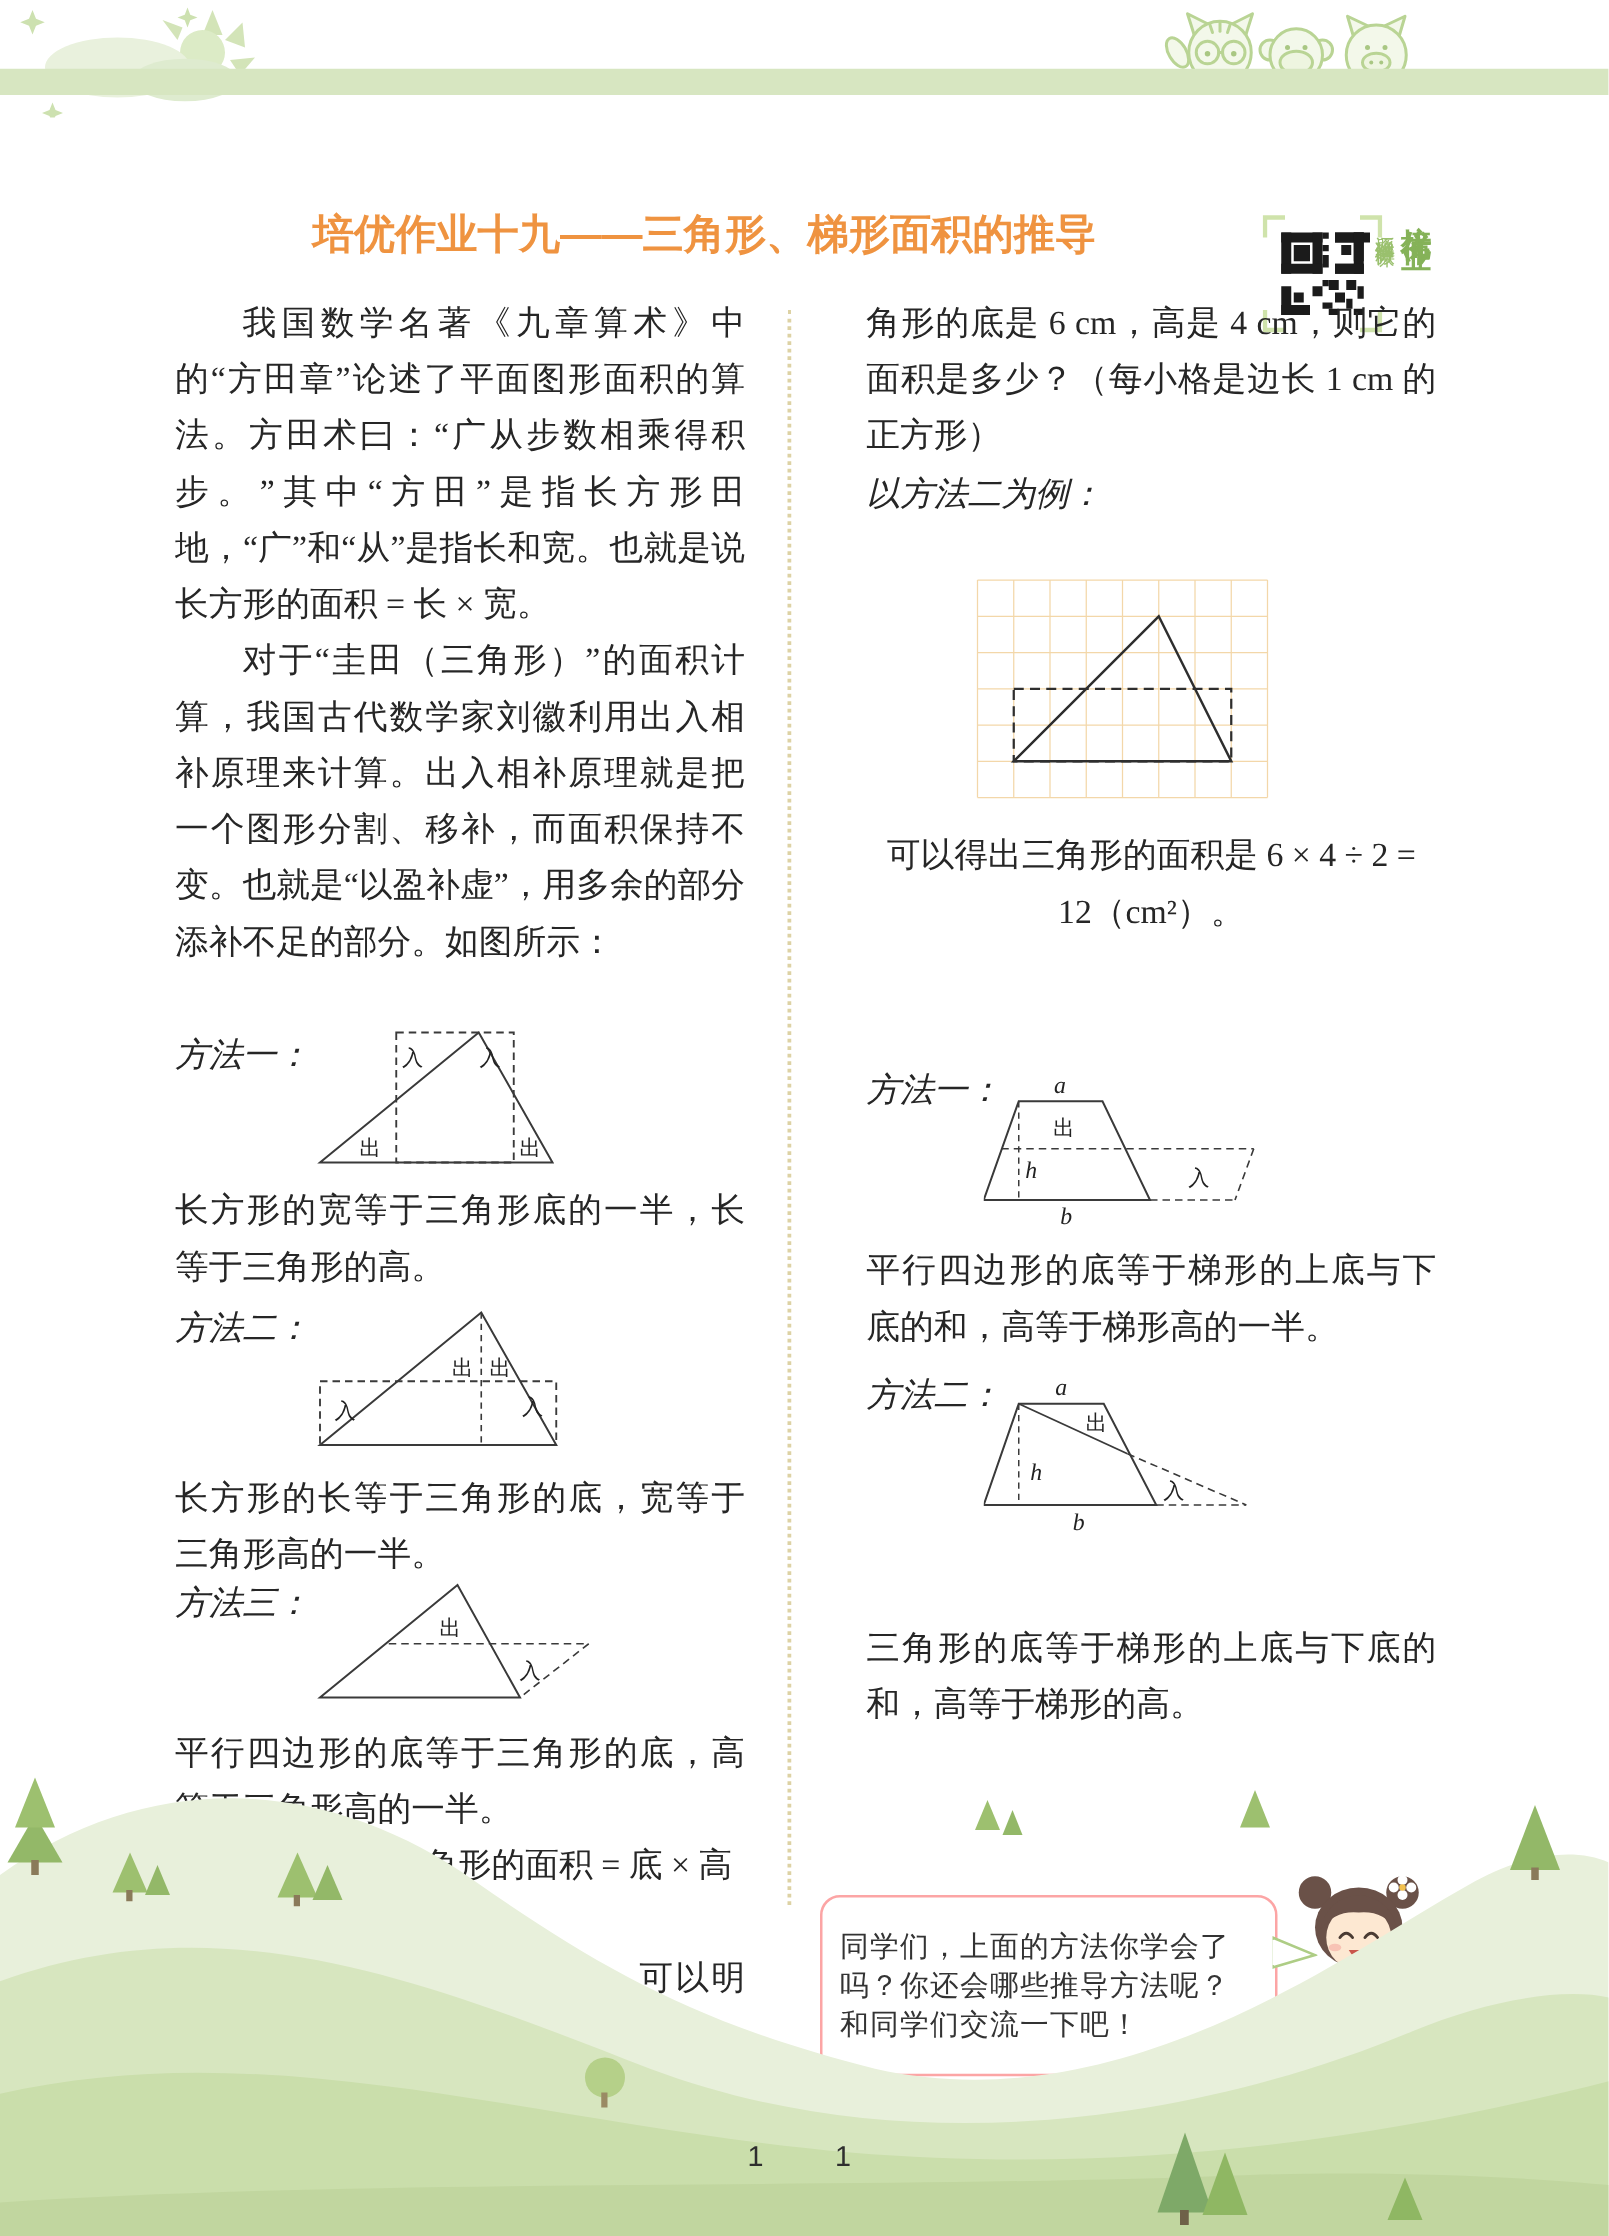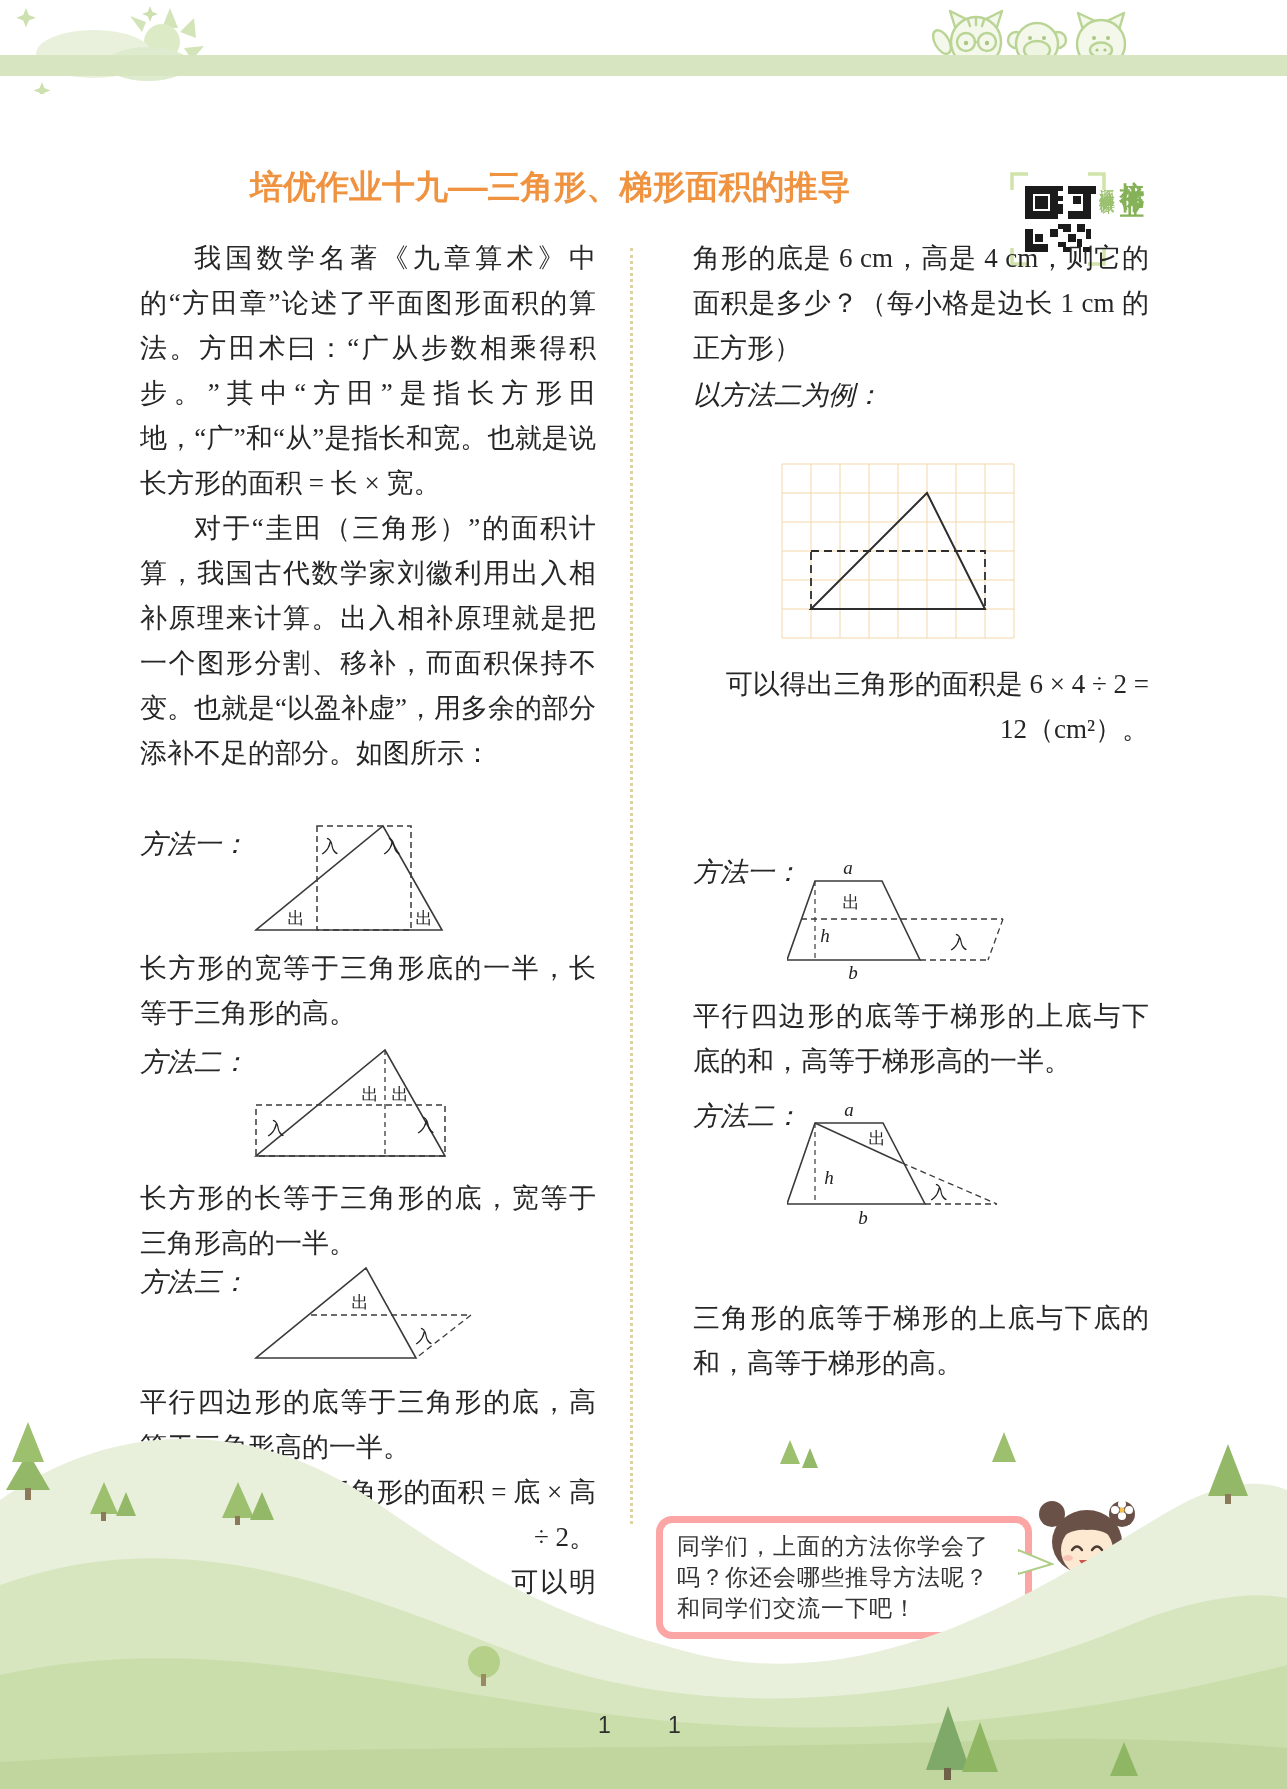--- a/index.html
+++ b/index.html
@@ -2,36 +2,36 @@
 <html><head>
 <meta charset="utf-8">
 <style>
   html,body{margin:0;padding:0;background:#ffffff;}
   .page{position:relative;width:1287px;height:1789px;background:#ffffff;overflow:hidden;
         font-family:"Liberation Serif","DejaVu Serif",serif;color:#262626;}
   .abs{position:absolute;}
   
   .topbar{position:absolute;left:0;top:55px;width:1287px;height:21px;background:#d7e6c1;}
   
-  .title{position:absolute;left:250px;top:165px;font-family:Liberation Mono, monospace;
+  .title{position:absolute;left:250px;top:165px;font-family:Liberation Sans, sans-serif;
          font-weight:bold;font-size:33px;letter-spacing:0px;color:#ef9340;white-space:nowrap;}
   
   .cap-main{position:absolute;left:1116px;top:162px;writing-mode:vertical-rl;font-family:"Liberation Sans","DejaVu Sans",sans-serif;
             font-weight:bold;font-size:24px;letter-spacing:4px;color:#85b258;}
   .cap-sub{position:absolute;left:1096px;top:176px;writing-mode:vertical-rl;font-family:"Liberation Sans","DejaVu Sans",sans-serif;
            font-size:16px;letter-spacing:2px;color:#9ac06e;}
   
   .t{position:absolute;width:456px;font-size:27px;line-height:45px;text-align:justify;color:#262626;}
   .t.indent{text-indent:2em;}
   .label{position:absolute;font-size:27px;line-height:45px;color:#262626;white-space:nowrap;font-style:italic;}
-  .nowrap{white-space:nowrap;text-align:right;}
+  .nowrap{white-space:nowrap;text-align:center;}
   .divider{position:absolute;left:630px;top:248px;height:1276px;width:0;border-left:3px dotted #ddd2a4;}
   
-  .bubble{position:absolute;left:656px;top:1516px;width:334px;background:#ffffff;border:7px solid #fca5a5;
-          border-radius:16px;padding:8px 14px;font-size:23px;line-height:31px;letter-spacing:1px;color:#333;}
+  .bubble{position:absolute;left:656px;top:1516px;width:334px;background:#ffffff;border:2px solid #fca5a5;
+          border-radius:16px;padding:24px 14px;font-size:23px;line-height:31px;letter-spacing:1px;color:#333;}
   .pagenum{position:absolute;top:1712px;font-family:"Liberation Sans","DejaVu Sans",sans-serif;
            font-size:23px;color:#2e2e2e;}
   svg text{font-family:"Liberation Serif","DejaVu Serif",serif;}
   .dlabel{font-size:17px;fill:#222;}
   .mvar{font-size:19px;font-style:italic;fill:#222;}
 </style>
 </head>
 <body>
 
 <div class="page">

